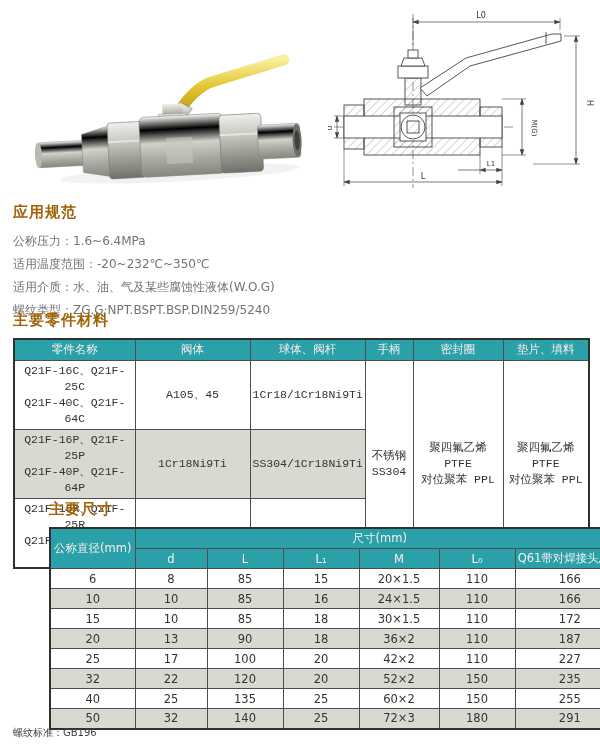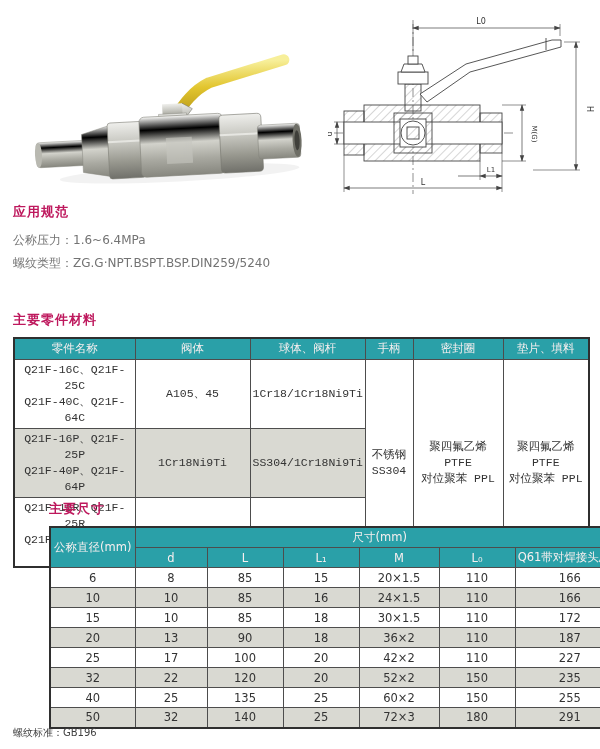--- a/index.html
+++ b/index.html
@@ -9,29 +9,29 @@
     font-family:"DejaVu Sans", sans-serif;
     color:#3c3c3c;
     position:relative;
     overflow:hidden;
   }
   .page { width:600px; height:749px; position:relative; background:#fff; }
 
   
   .figures { position:absolute; left:0; top:0; width:600px; height:198px; }
   .photo-wrap { position:absolute; left:28px; top:22px; width:282px; height:168px; }
-  .drawing-wrap { position:absolute; left:328px; top:12px; width:266px; height:186px; }
+  .drawing-wrap { position:absolute; left:328px; top:6px; width:266px; height:186px; }
 
   
   .section { position:absolute; left:13px; right:12px; }
   .sec-specs { top:203px; }
   .sec-materials { top:311px;font-family:Liberation Mono, monospace; }
   .sec-dims { top:500px;padding-left:36px; }
   h3.sec-title {
-    font-size:13px; font-weight:bold; color:#be185d;
+    font-size:15px; font-weight:bold; color:#a16207;
     letter-spacing:1px; margin-bottom:8px;
   }
   .spec-line { font-size:12px; color:#737373; line-height:23px; white-space:pre; }
 
   
   table {
     border-collapse:collapse; width:575px; table-layout:fixed;
     border:2px solid #2f2f2f;
     font-size:11.5px; color:#333;
   }
@@ -183,20 +183,22 @@
           <text x="163" y="160" text-anchor="middle" font-size="7">L1</text>
           <text x="95" y="173" text-anchor="middle">L</text>
         </g>
       </svg>
     </div>
   </div>
 
   <div class="section sec-specs">
     <h3 class="sec-title">应用规范</h3>
     <div class="spec-line">公称压力：1.6~6.4MPa</div>
+    <div class="spec-line">适用温度范围：-20~232℃~350℃</div>
+    <div class="spec-line">适用介质：水、油、气及某些腐蚀性液体(W.O.G)</div>
     <div class="spec-line">螺纹类型：ZG.G·NPT.BSPT.BSP.DIN259/5240</div>
   </div>
 
   <div class="section sec-materials">
     <h3 class="sec-title">主要零件材料</h3>
     <table class="mat-table">
       <colgroup>
         <col style="width:121px">
           <col style="width:115px">
           <col style="width:115px">

